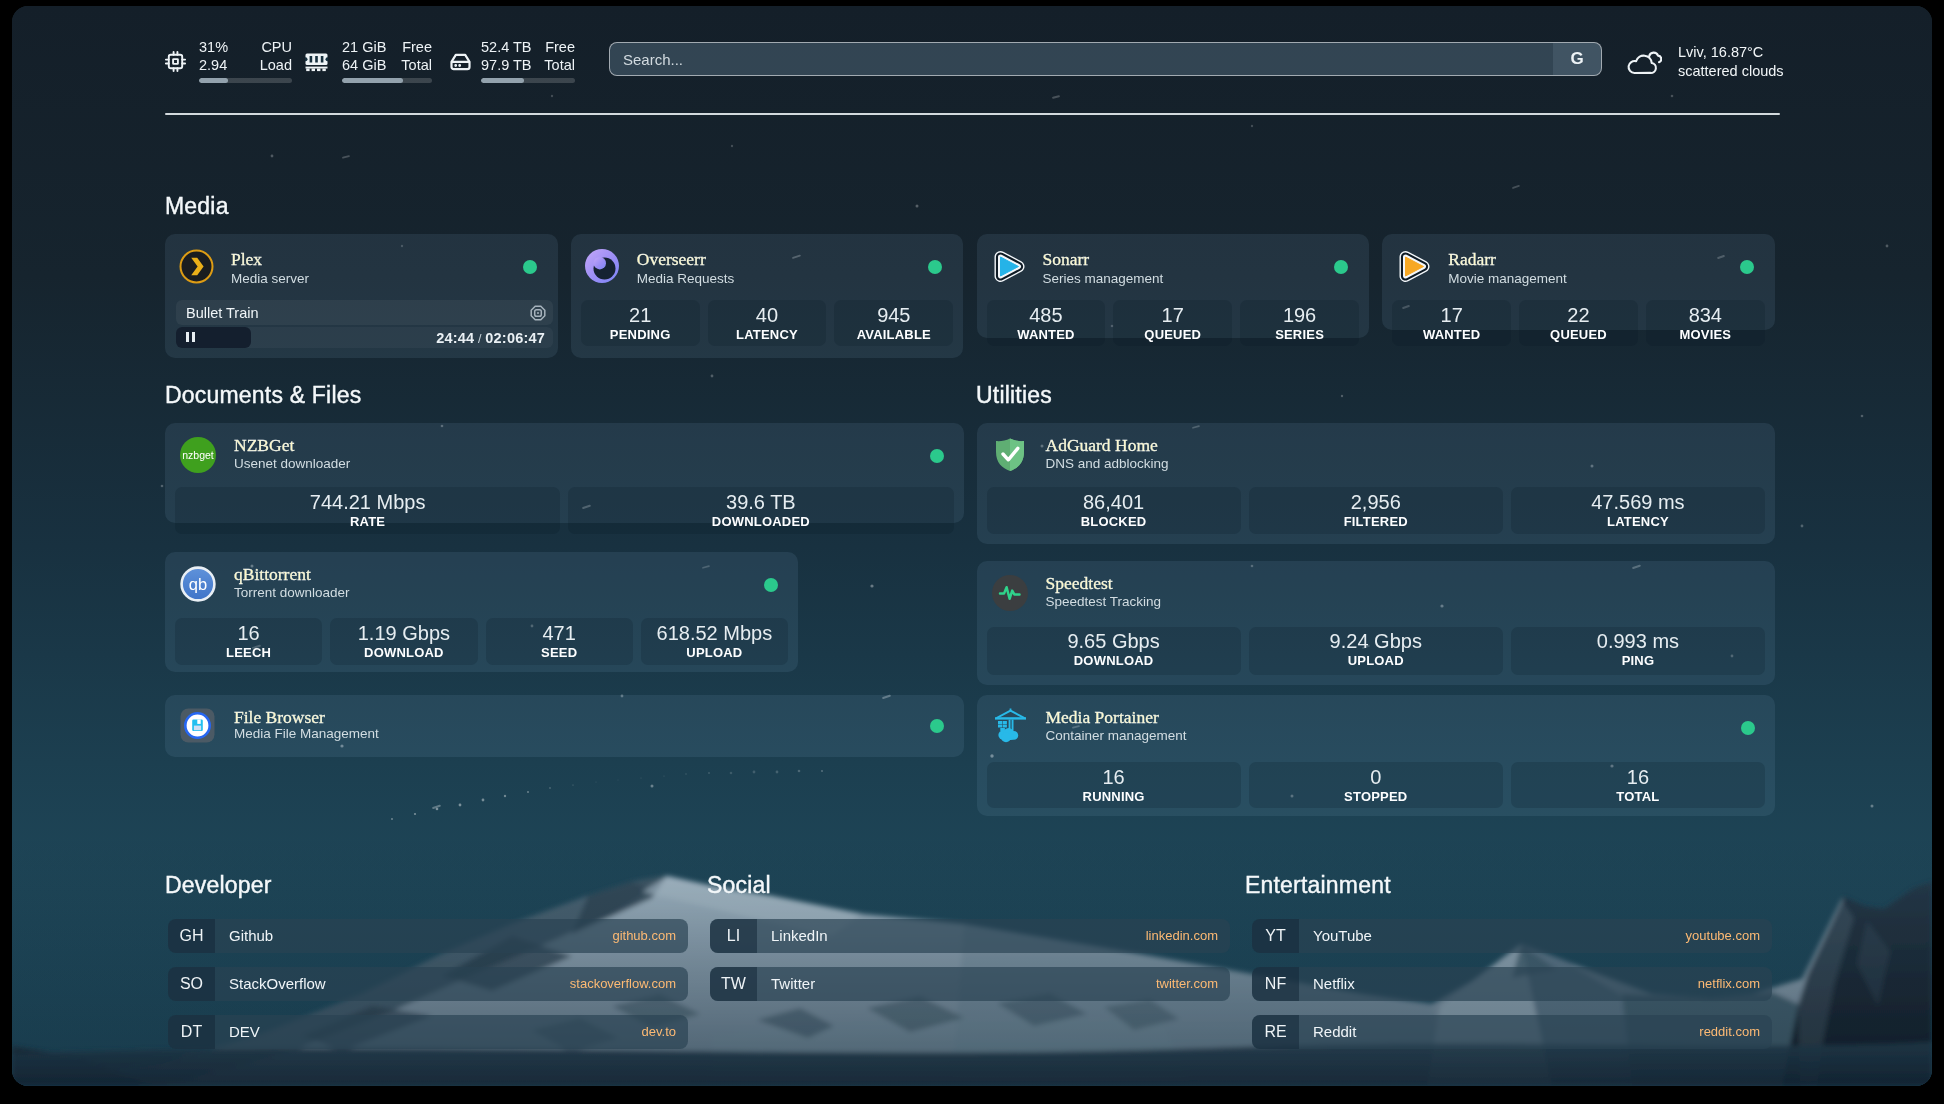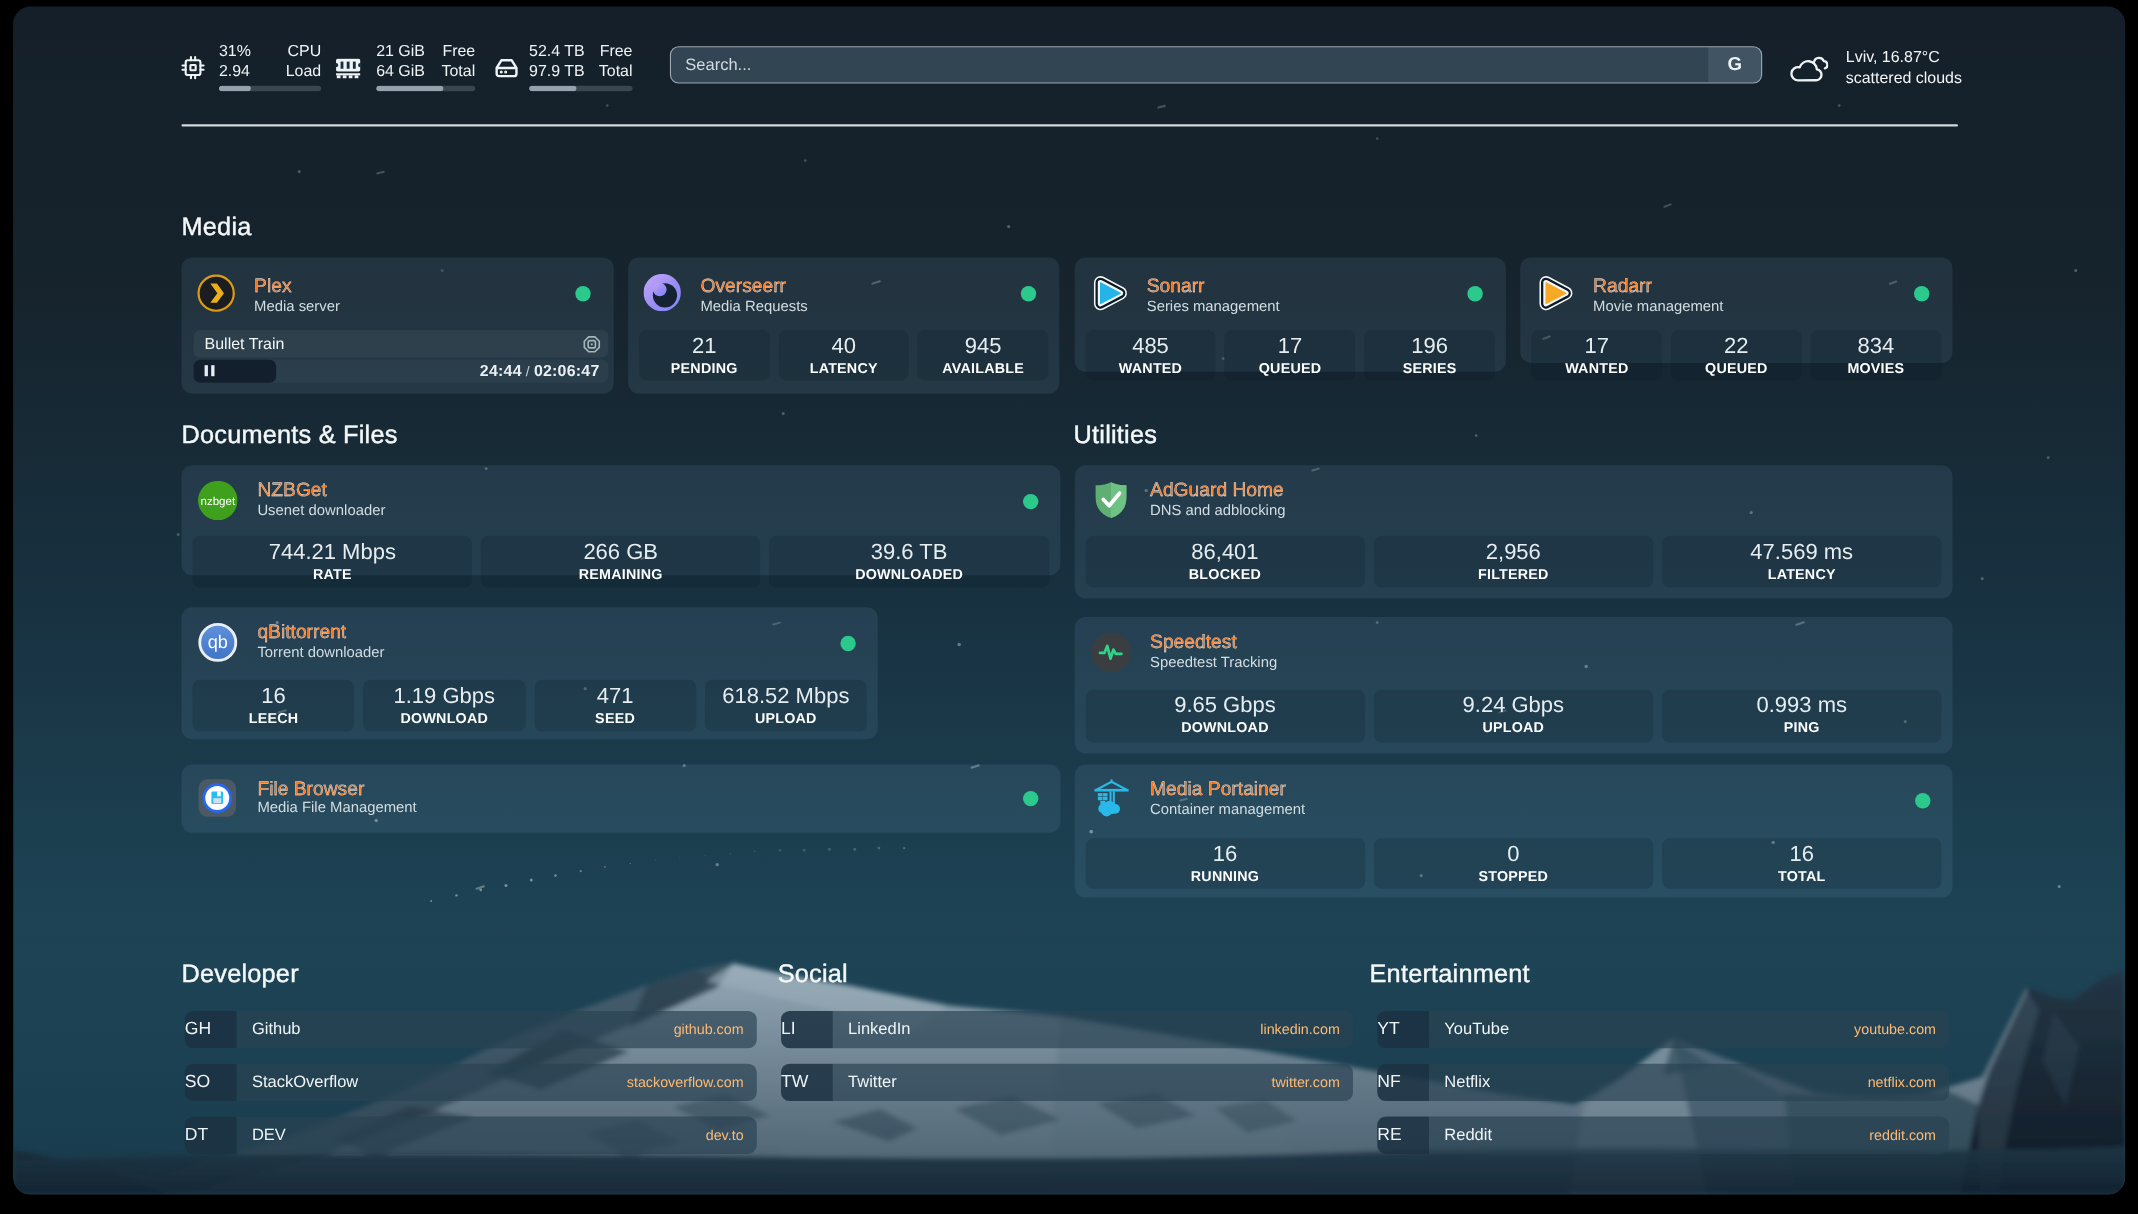--- a/index.html
+++ b/index.html
@@ -23,33 +23,33 @@
   #search .ph { position:absolute; left:13px; top:8px; }
   #search .gbtn { position:absolute; right:0; top:0; bottom:0; width:48px;
             background:rgba(200,225,245,0.1); border-radius:0 7px 7px 0;
             color:#eef3f6; font-size:17px; font-weight:bold; text-align:center; line-height:32px; }
   #divider { position:absolute; left:153px; top:107px; width:1615px; height:2px;
              background:rgba(237,243,246,0.88); border-radius:1px; }
   .heading { position:absolute; font-size:23px; line-height:28px; color:#f4f8fa; letter-spacing:0.2px; -webkit-text-stroke:0.4px #f4f8fa; }
   
   .card { position:absolute; border-radius:10px; background:rgba(130,175,205,0.12); }
   .hdr-icon { position:absolute; }
-  .title { position:absolute; font-size:17.5px; line-height:20px; color:#f97316; white-space:nowrap; -webkit-text-stroke:0.3px #f4f8fa; }
+  .title { position:absolute; font-size:17.5px; line-height:20px; color:#fef9c3; white-space:nowrap;font-family:Liberation Serif, serif; -webkit-text-stroke:0.3px #f4f8fa; }
   .subtitle { position:absolute; font-size:13.5px; line-height:16px; color:#d2dde2; white-space:nowrap; }
   .dot { position:absolute; width:14px; height:14px; border-radius:50%; background:#2bc98c; }
   .stats { position:absolute; left:10px; right:10px; display:flex; gap:8px; }
   .sbox { flex:1; border-radius:7px; background:rgba(8,22,32,0.18); text-align:center; padding-top:5.5px; }
   .sval { font-size:20px; line-height:19px; color:#e6edf1; }
   .slab { font-size:13px; line-height:15px; font-weight:bold; color:#fdfeff; letter-spacing:0.2px; margin-top:2px; }
   
   .bm { position:absolute; width:520px; height:34px; border-radius:8px;
         background:rgba(42,66,83,0.68); overflow:hidden; }
   .bm .ab { position:absolute; left:0; top:0; bottom:0; width:47px;
         background:rgba(20,40,56,0.55); color:#eef3f6; font-size:16px;
-        line-height:34px; }
+        text-align:center; line-height:34px; }
   .bm .nm { position:absolute; left:61px; top:0; line-height:34px; font-size:15px; color:#f0f5f8; }
   .bm .url { position:absolute; right:12px; top:0; line-height:34px; font-size:13px; color:#fdba74; }
 </style>
 </head>
 <body>
 <div id="win">
 <svg id="bg" viewBox="0 0 1920 1080" preserveAspectRatio="none">
   <defs>
     <linearGradient id="sky" x1="0" y1="0" x2="0" y2="1">
       <stop offset="0" stop-color="#141f29"></stop>
@@ -390,24 +390,20 @@
   </svg>
   <div class="title" style="left:69px;top:12px">NZBGet</div>
   <div class="subtitle" style="left:69px;top:33px">Usenet downloader</div>
   <div class="dot" style="right:20px;top:26px"></div>
   <div class="stats" style="top:64px;height:47px">
     <div class="sbox">
             <div class="sval">744.21 Mbps</div>
             <div class="slab">RATE</div>
           </div>
     <div class="sbox">
-            <div class="sval">266 GB</div>
-            <div class="slab">REMAINING</div>
-          </div>
-    <div class="sbox">
             <div class="sval">39.6 TB</div>
             <div class="slab">DOWNLOADED</div>
           </div>
   </div>
 </div>
 <div class="card" style="left:153px;top:546px;width:633px;height:120px">
   <svg class="hdr-icon" style="left:15px;top:14px" width="36" height="36" viewBox="0 0 36 36">
     <defs>
             <linearGradient id="qbg" x1="0" y1="0" x2="0" y2="1">
       <stop offset="0" stop-color="#5f92da"></stop>

